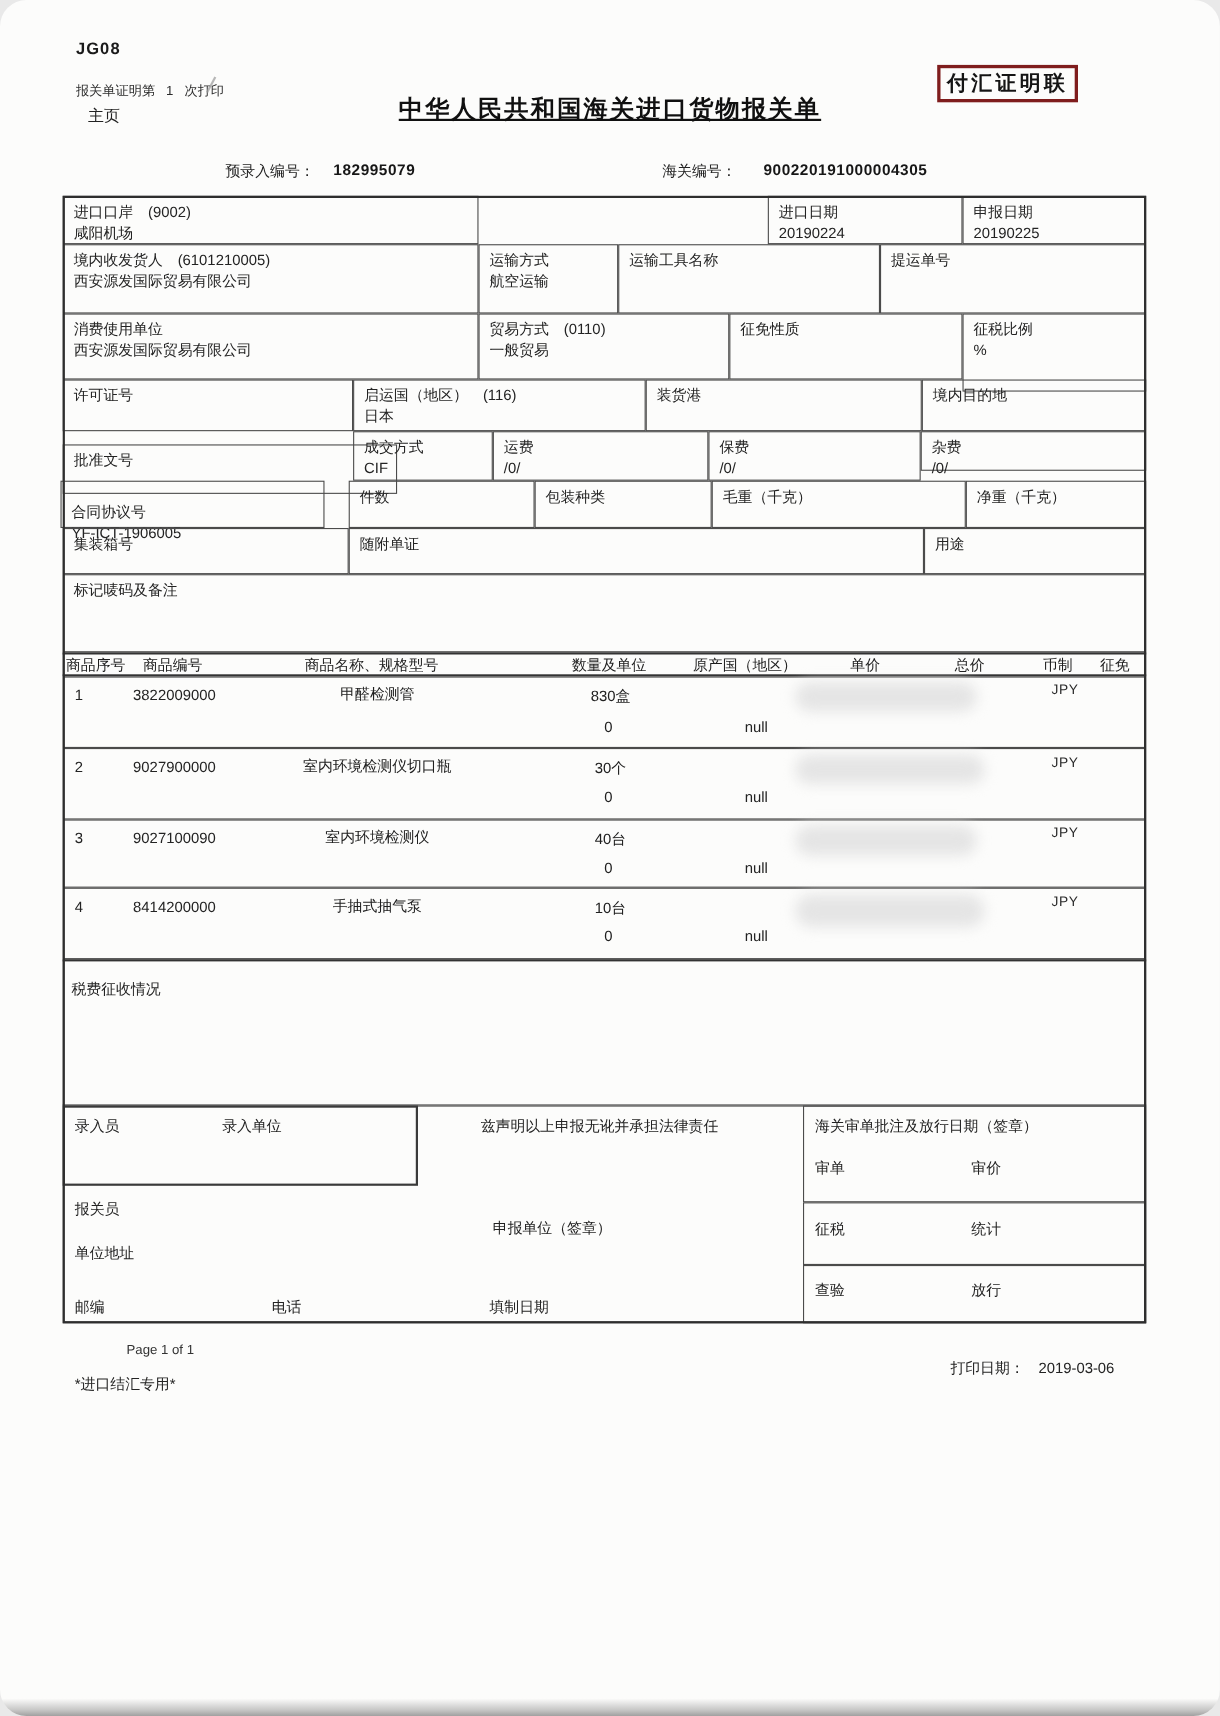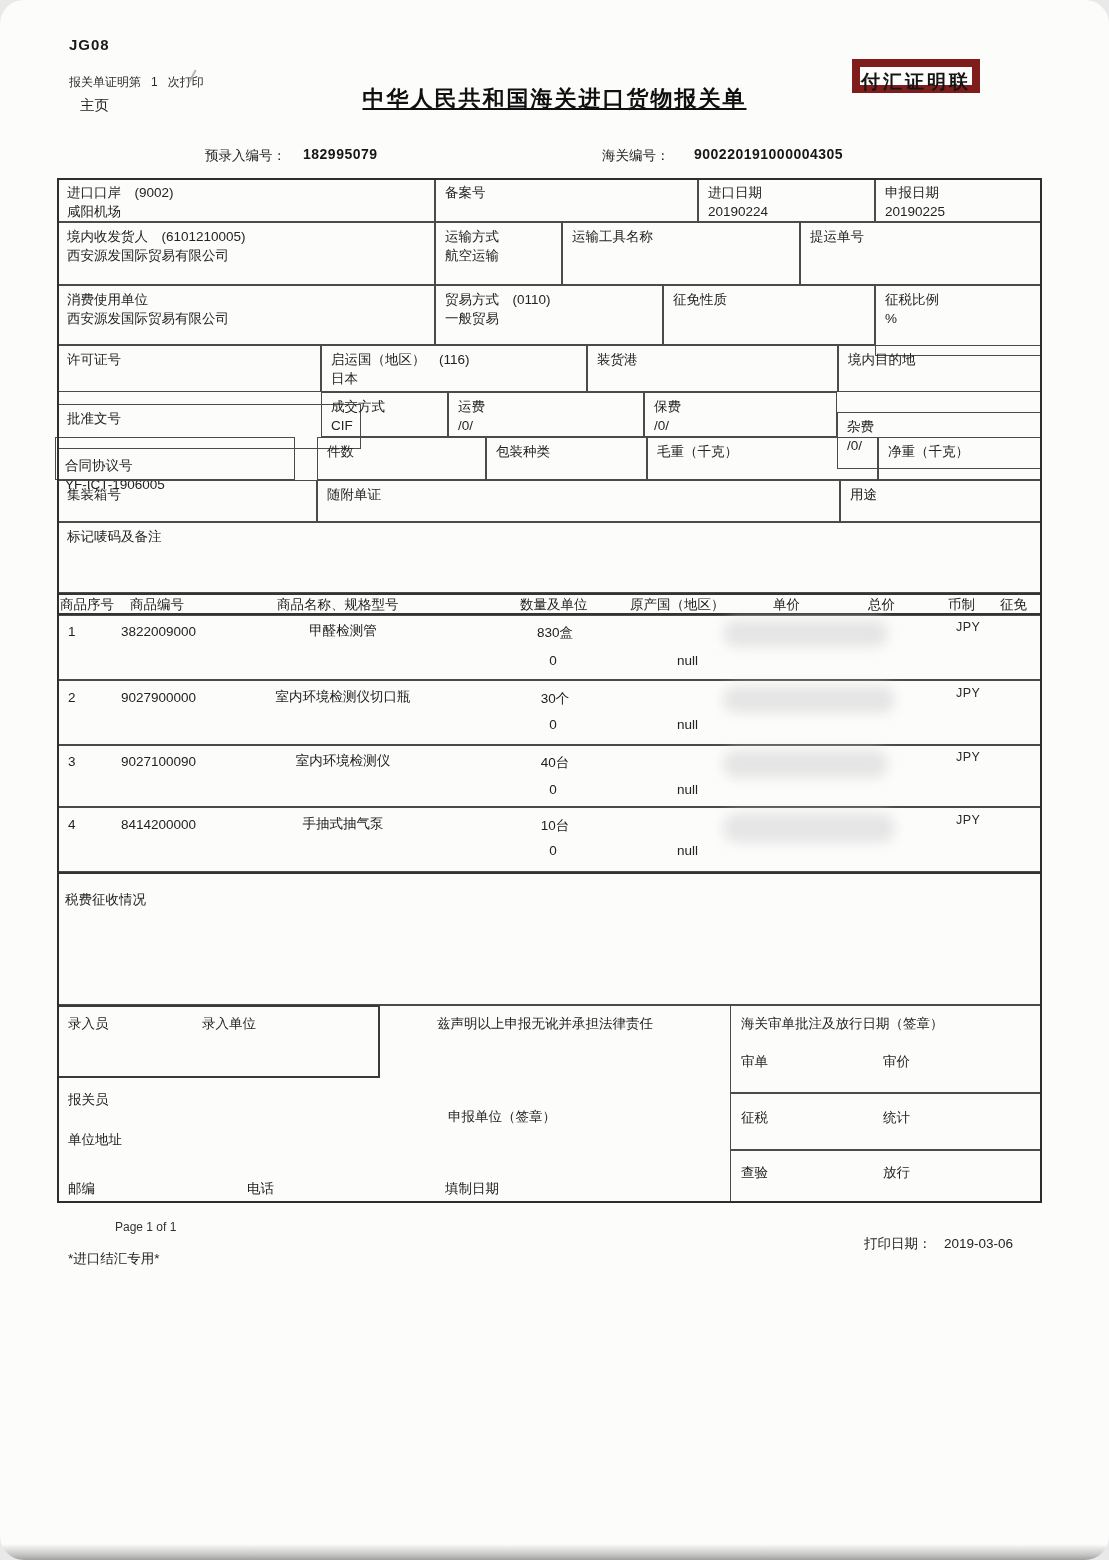--- a/index.html
+++ b/index.html
@@ -16,21 +16,21 @@
   .thick-bot { border-bottom:2px solid #333; }
   .outer { position:absolute; left:57px; top:178px; width:985px; height:1025px;
            border:2px solid #2e2e2e; box-sizing:border-box; pointer-events:none; }
   .form-code { position:absolute; left:69px; top:36px; font-size:15px; font-weight:700; letter-spacing:1px; color:#1a1a1a; }
   .print-note { position:absolute; left:69px; top:74px; font-size:12px; color:#2b2b2b; }
   .print-note .n { margin:0 10px; }
   .home { position:absolute; left:80px; top:96px; font-size:14.5px; color:#222; }
   .title { position:absolute; left:0; top:84px; width:100%; text-align:center;
            font-size:22px; font-weight:700; letter-spacing:2px; color:#101010;text-decoration:underline; }
   .badge { position:absolute; left:852px; top:59px; width:128px; height:34px; box-sizing:border-box;
-           border:8px solid #7f1d1d; text-align:center; line-height:30px;
+           border:3px solid #7f1d1d; text-align:center; line-height:30px;
            font-size:19px; font-weight:700; letter-spacing:3px; color:#141414; }
   .num { font-weight:600; letter-spacing:.5px; font-size:14px; color:#161616; }
   .gh { position:absolute; font-size:13.5px; color:#1d1d1d; white-space:nowrap; }
   .gname { position:absolute; width:170px; text-align:center; font-size:13.5px; white-space:nowrap; }
   .gqty  { position:absolute; width:110px; text-align:center; font-size:13.5px; }
   .gzero { position:absolute; width:40px;  text-align:center; font-size:13.5px; }
   .jpy { position:absolute; font-size:12.5px; letter-spacing:.5px; color:#2a2a2a; }
   .blur { position:absolute; background:#e5e5e5; border-radius:16px; filter:blur(6px); }
   .pen-mark { position:absolute; left:191px; top:69px; width:2px; height:16px;
               background:#9a9a9a; transform:rotate(28deg); opacity:.7; }
@@ -51,23 +51,20 @@
   <div class="badge">付汇证明联</div>
   <div class="t" style="left:205px;top:146px;">预录入编号：</div>
   <div class="t num" style="left:303px;top:145px;">182995079</div>
   <div class="t" style="left:602px;top:146px;">海关编号：</div>
   <div class="t num" style="left:694px;top:145px;">900220191000004305</div>
 
   <div class="c" style="left:57px;top:178px;width:378px;height:44px">
     <div class="lbl">进口口岸　(9002)</div>
     <div class="val">咸阳机场</div>
   </div>
-  <div class="c" style="left:435px;top:178px;width:263px;height:44px">
-    <div class="lbl">备案号</div>
-  </div>
   <div class="c" style="left:698px;top:178px;width:177px;height:44px">
     <div class="lbl">进口日期</div>
     <div class="val">20190224</div>
   </div>
   <div class="c" style="left:875px;top:178px;width:167px;height:44px">
     <div class="lbl">申报日期</div>
     <div class="val">20190225</div>
   </div>
 
   <div class="c" style="left:57px;top:222px;width:378px;height:63px">
@@ -123,21 +120,21 @@
     <div class="val">CIF</div>
   </div>
   <div class="c" style="left:448px;top:392px;width:196px;height:45px">
     <div class="lbl">运费</div>
     <div class="val">/0/</div>
   </div>
   <div class="c" style="left:644px;top:392px;width:193px;height:45px">
     <div class="lbl">保费</div>
     <div class="val">/0/</div>
   </div>
-  <div class="c" style="left:837px;top:412px;width:205px;height:57px">
+  <div class="c" style="left:837px;top:392px;width:205px;height:36px">
     <div class="lbl">杂费</div>
     <div class="val">/0/</div>
   </div>
 
   <div class="c" style="left:55px;top:437px;width:240px;height:43px;padding-top:18px">
     <div class="lbl">合同协议号</div>
     <div class="val">YF-ICT-1906005</div>
   </div>
   <div class="c" style="left:317px;top:437px;width:169px;height:43px">
     <div class="lbl">件数</div>

